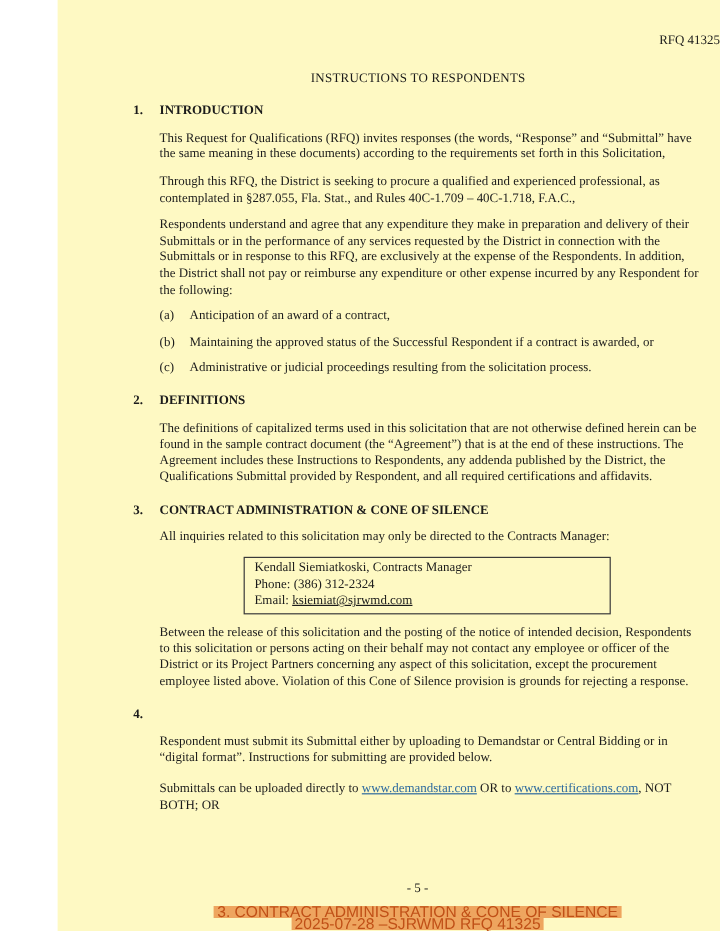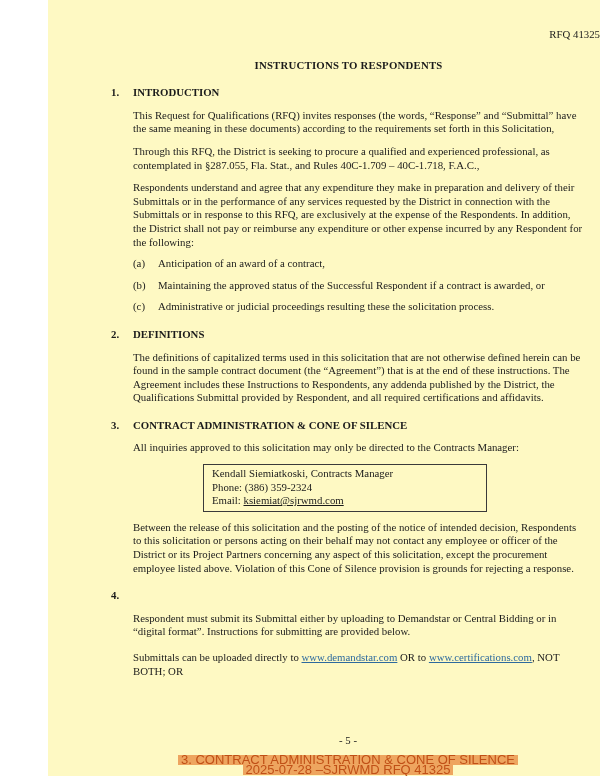--- a/index.html
+++ b/index.html
@@ -10,32 +10,32 @@
     background:#fef9c3;
     font-family:"Liberation Serif", serif;
     font-size:10.8px;
     line-height:1.26;
     color:#1b1b1b;
     padding:28px 62px 0 63px;
     overflow:hidden;
     margin-left:48px;
   }
   .doc-ref { text-align:right; margin-right:-14px; }
-  .doc-title { text-align:center; font-weight:bold; margin-top:17px; letter-spacing:0.2px; }
+  .doc-title { text-align:center; font-weight:normal; margin-top:17px; letter-spacing:0.2px; }
   .section { margin-top:13px; }
   .sec-head { display:flex; font-weight:bold; margin-top:14px; }
   .sec-num { width:22px; flex:0 0 22px; }
   .sec-body { margin-left:22px; }
   .sec-body p { margin-top:9px; }
   .abc-list { margin-top:2px; }
   .abc-item { display:flex; margin-top:8px; }
   .abc-label { width:25px; flex:0 0 25px; }
   .contact-box {
     margin:9px 0 0 70px;
-    width:284px;
+    width:306px;
     border:1px solid #3a3a3a;
     padding:2px 8px 3px 8px;
   }
   .email-link { color:#1b1b1b; text-decoration:underline; }
   .web-link { text-decoration:underline; }
   .bold { font-weight:normal; }
   .page-number { position:absolute; bottom:28px; left:0; width:100%; text-align:center; }
   .annotation {
     position:absolute; bottom:1px; left:0; width:100%;
     text-align:center;
@@ -67,21 +67,21 @@
         <div class="abc-item">
           <span class="abc-label">(a)</span>
           <span>Anticipation of an award of a contract,</span>
         </div>
         <div class="abc-item">
           <span class="abc-label">(b)</span>
           <span>Maintaining the approved status of the Successful Respondent if a contract is awarded, or</span>
         </div>
         <div class="abc-item">
           <span class="abc-label">(c)</span>
-          <span>Administrative or judicial proceedings resulting these the solicitation process.</span>
+          <span>Administrative or judicial proceedings resulting from the solicitation process.</span>
         </div>
       </div>
     </div>
   </div>
 
   <div class="section">
     <div class="sec-head">
       <span class="sec-num">2.</span>
       <span class="sec-title">DEFINITIONS</span>
     </div>
@@ -89,24 +89,24 @@
       <p>The definitions of capitalized terms used in this solicitation that are not otherwise defined herein can be found in the sample contract document (the “Agreement”) that is at the end of these instructions. The Agreement includes these Instructions to Respondents, any addenda published by the District, the Qualifications Submittal provided by Respondent, and all required certifications and affidavits.</p>
     </div>
   </div>
 
   <div class="section">
     <div class="sec-head">
       <span class="sec-num">3.</span>
       <span class="sec-title">CONTRACT ADMINISTRATION &amp; CONE OF SILENCE</span>
     </div>
     <div class="sec-body">
-      <p>All inquiries approved to this solicitation may only be directed to the Contracts Manager:</p>
+      <p>All inquiries related to this solicitation may only be directed to the Contracts Manager:</p>
       <div class="contact-box">
         <div>Kendall Siemiatkoski, Contracts Manager</div>
-        <div>Phone: (386) 359-2324</div>
+        <div>Phone: (386) 312-2324</div>
         <div><span>Email: </span><a href="#" class="email-link">ksiemiat@sjrwmd.com</a></div>
       </div>
       <p>Between the release of this solicitation and the posting of the notice of intended decision, Respondents to this solicitation or persons acting on their behalf may not contact any employee or officer of the District or its Project Partners concerning any aspect of this solicitation, except the procurement employee listed above. Violation of this Cone of Silence provision is grounds for rejecting a response.</p>
     </div>
   </div>
 
   <div class="section">
     <div class="sec-head">
       <span class="sec-num">4.</span>
     </div>

